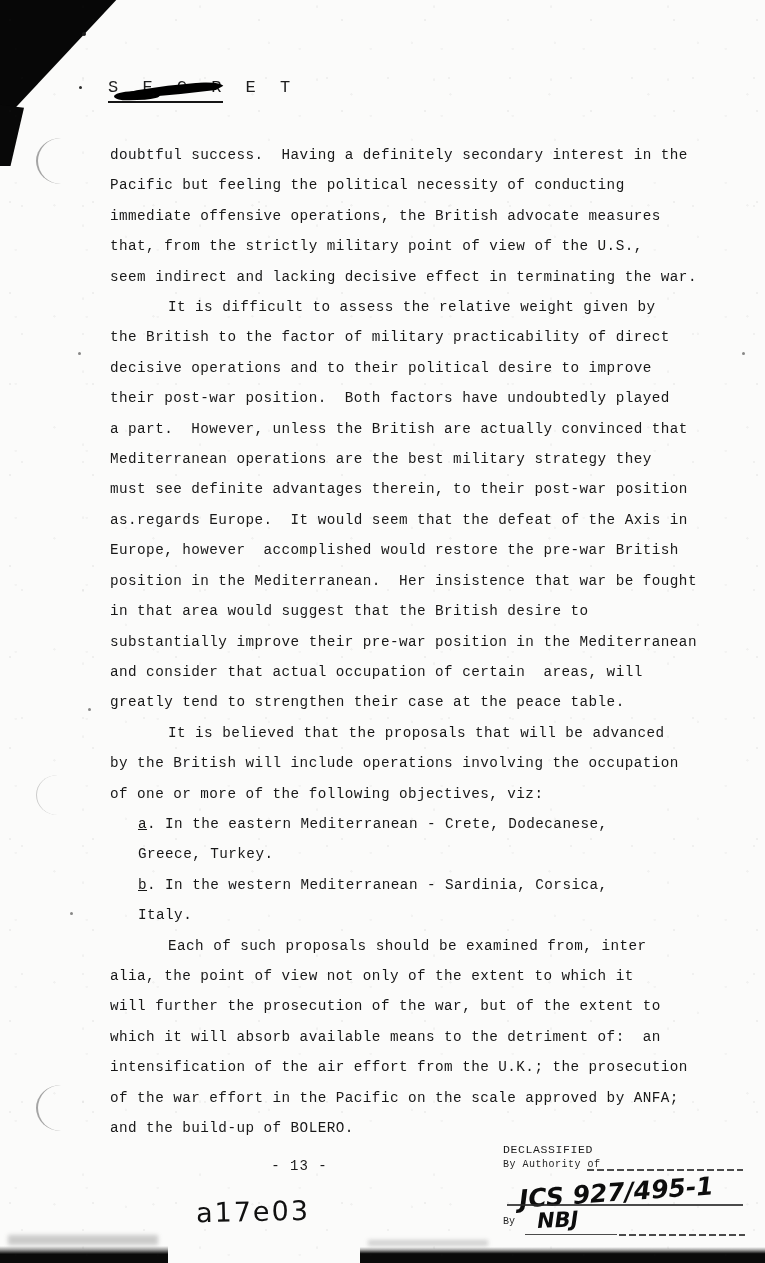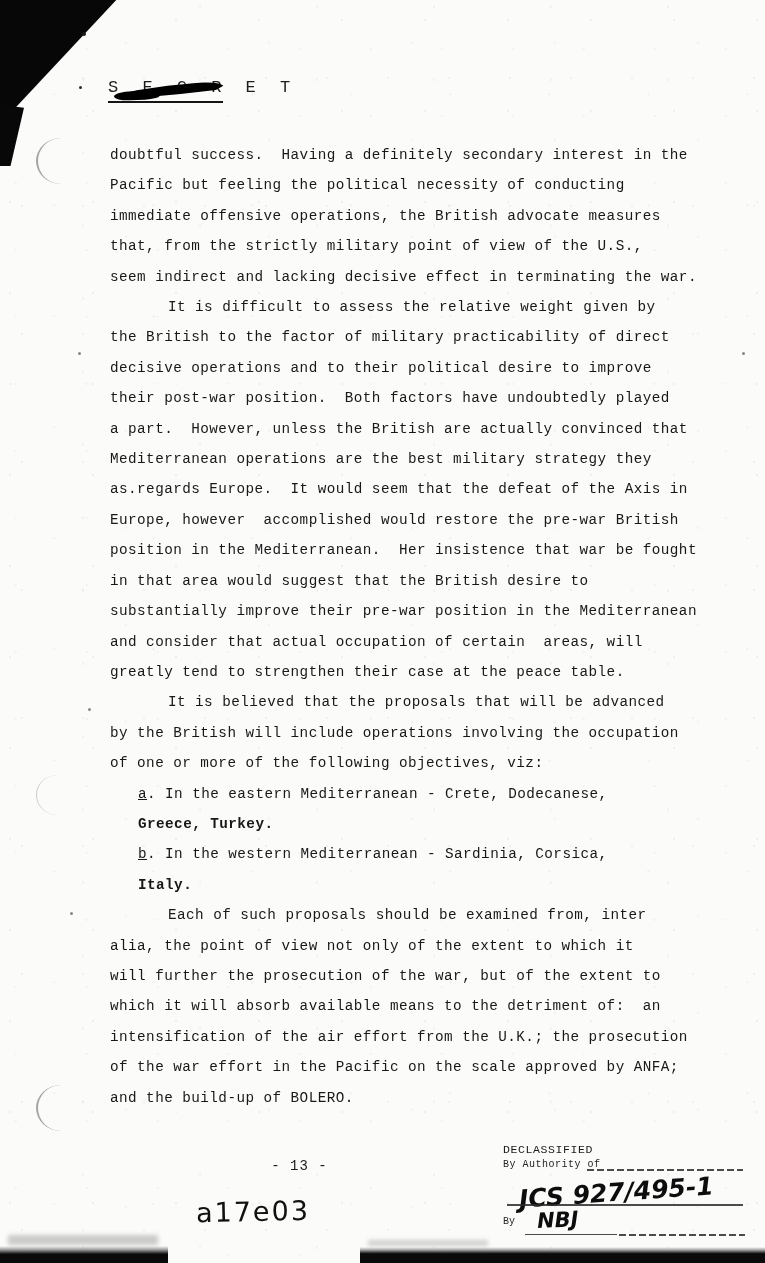--- a/index.html
+++ b/index.html
@@ -198,21 +198,21 @@
   }
   .line {
     font-size: 14.3px;
     line-height: 30.4px;
     color: #181818;
     white-space: pre;
     letter-spacing: .45px;
   }
   .line.indent  { text-indent: 58px; }
   .line.sub     { padding-left: 28px; }
-  .line.subcont { padding-left: 28px; font-weight: bold; }
+  .line.subcont { padding-left: 28px; }
   .ul { text-decoration: underline; }
 
   
   .page-number {
     position: absolute;
     left: 0;
     top: 1158px;
     width: 643px;
     text-align: center;
     font-size: 14px;
@@ -362,20 +362,21 @@
       <div class="line">seem indirect and lacking decisive effect in terminating the war.</div>
     </div>
 
     <div>
       <div class="line indent">It is difficult to assess the relative weight given by</div>
       <div class="line">the British to the factor of military practicability of direct</div>
       <div class="line">decisive operations and to their political desire to improve</div>
       <div class="line">their post-war position.  Both factors have undoubtedly played</div>
       <div class="line">a part.  However, unless the British are actually convinced that</div>
       <div class="line">Mediterranean operations are the best military strategy they</div>
+      <div class="line">must see definite advantages therein, to their post-war position</div>
       <div class="line">as.regards Europe.  It would seem that the defeat of the Axis in</div>
       <div class="line">Europe, however  accomplished would restore the pre-war British</div>
       <div class="line">position in the Mediterranean.  Her insistence that war be fought</div>
       <div class="line">in that area would suggest that the British desire to</div>
       <div class="line">substantially improve their pre-war position in the Mediterranean</div>
       <div class="line">and consider that actual occupation of certain  areas, will</div>
       <div class="line">greatly tend to strengthen their case at the peace table.</div>
     </div>
 
     <div>

